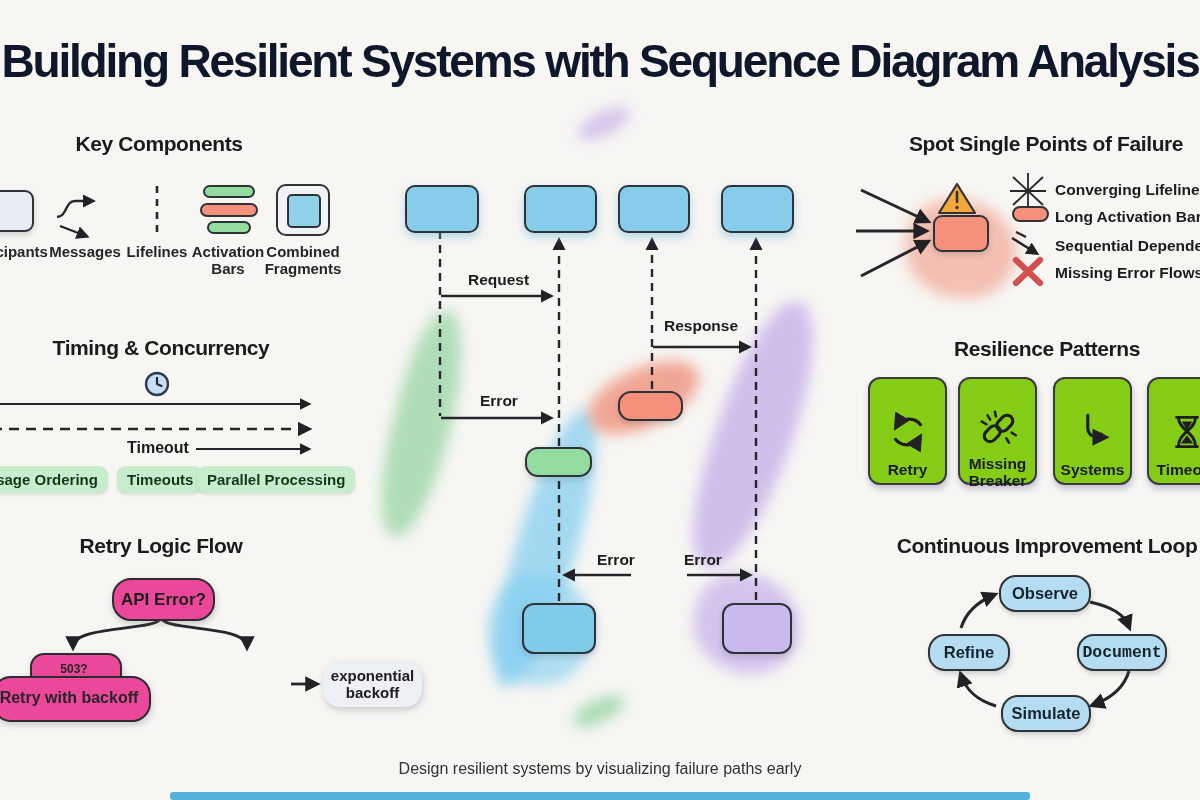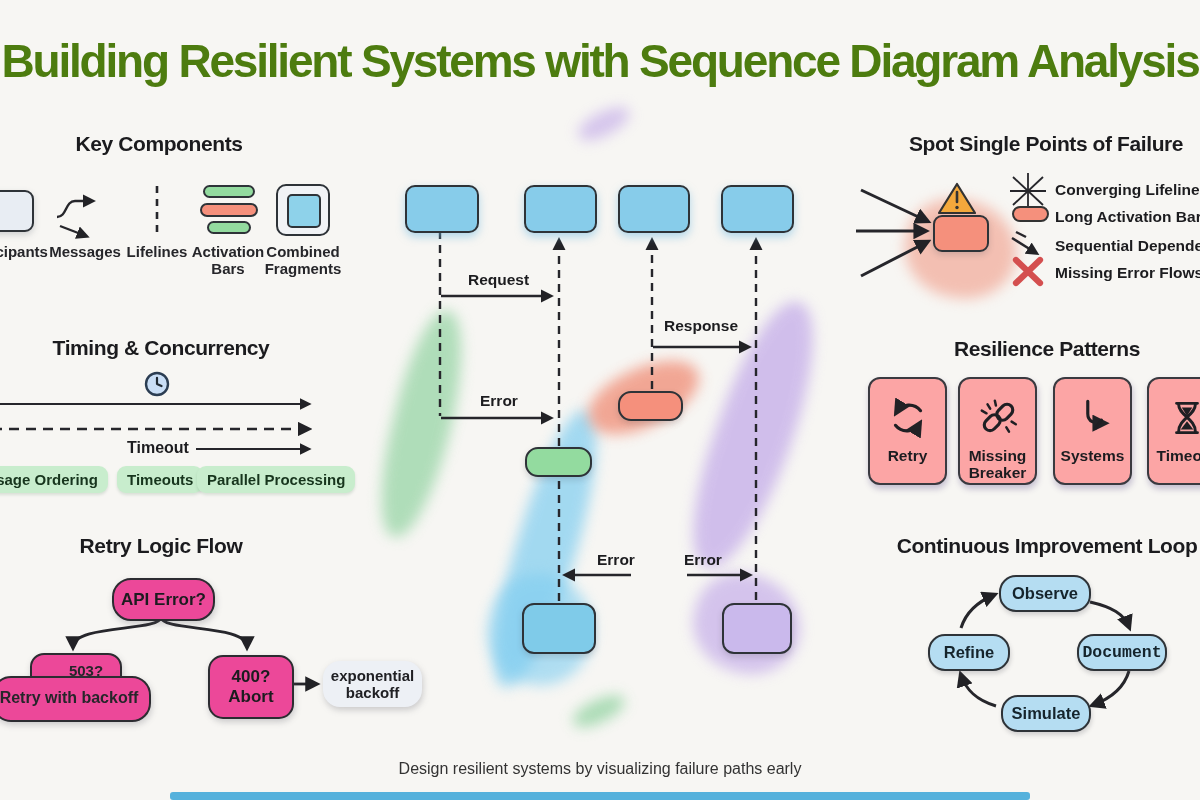--- a/index.html
+++ b/index.html
@@ -1,39 +1,39 @@
 <!DOCTYPE html>
 <html><head>
 <meta charset="utf-8">
 <style>
   html,body{margin:0;padding:0;background:#e9e8e6;}
   #stage{position:relative;width:1200px;height:800px;background:#f7f6f3;overflow:hidden;
          font-family:"Liberation Sans",sans-serif;color:#1f1f22;}
   .abs{position:absolute;}
   .title{position:absolute;top:34px;left:600px;transform:translateX(-50%);white-space:nowrap;
-         font-size:46px;font-weight:700;letter-spacing:-2.2px;color:#4d7c0f;}
+         font-size:46px;font-weight:700;letter-spacing:-2.2px;color:#0f172a;}
   .hd{position:absolute;transform:translateX(-50%);white-space:nowrap;
       font-size:21px;font-weight:700;letter-spacing:-0.4px;color:#1b1b1e;}
   .lbl{position:absolute;font-weight:700;font-size:15px;color:#26262a;text-align:center;line-height:1.12;}
   .msg{position:absolute;font-weight:700;font-size:15.5px;color:#1c1c1f;white-space:nowrap;}
   .wc{position:absolute;border-radius:46% 54% 50% 50%;filter:blur(7px);}
   .pbox{position:absolute;background:#87ccea;border:2.5px solid #2e3338;border-radius:10px;
         box-shadow:0 4px 9px rgba(110,185,225,.5);}
   .seqbar{position:absolute;border:2.5px solid #2e3338;border-radius:13px;box-shadow:0 3px 6px rgba(60,60,70,.18);}
   .flowbox{position:absolute;background:#ec4899;border:2.5px solid #2c2c31;display:flex;align-items:center;
         justify-content:center;font-weight:700;color:#1c1c1f;text-align:center;line-height:1.15;
         box-shadow:1px 3px 6px rgba(90,90,100,.28);}
   .softpill{position:absolute;background:#edf0f5;border-radius:17px;display:flex;align-items:center;justify-content:center;
         font-weight:700;font-size:15px;text-align:center;line-height:1.15;color:#202024;
         box-shadow:1px 3px 6px rgba(120,120,130,.35);}
   .badge{position:absolute;background:#c8edcd;color:#17351d;border-radius:9px;font-weight:700;font-size:15px;
         padding:5px 10px;white-space:nowrap;box-shadow:0 2px 3px rgba(80,120,90,.18);}
-  .card{position:absolute;width:79px;height:108px;background:#fca5a5;border:2.5px solid #3a3a40;border-radius:12px;
+  .card{position:absolute;width:79px;height:108px;background:#84cc16;border:2.5px solid #3a3a40;border-radius:12px;
         box-shadow:1px 4px 6px rgba(70,50,120,.28);display:flex;flex-direction:column;align-items:center;
-        padding-top:13px;box-sizing:border-box;}
+        padding-top:27px;box-sizing:border-box;}
   .card .ic{height:52px;display:flex;align-items:center;justify-content:center;}
   .card .cl{font-weight:700;font-size:15.5px;text-align:center;line-height:1.08;margin-top:4px;color:#1c1c20;}
   .looppill{position:absolute;background:#b5ddf2;border:2px solid #2e3338;border-radius:17px;display:flex;
         align-items:center;justify-content:center;font-weight:700;font-size:16.5px;color:#15242c;
         box-shadow:1px 3px 4px rgba(80,80,90,.22);}
   .kicon{position:absolute;box-sizing:border-box;}
   svg.overlay{position:absolute;left:0;top:0;z-index:2;}
   .z3{z-index:3;}
   .z1{z-index:1;}
 </style>
@@ -153,28 +153,22 @@
   </svg>
   <div class="msg z3" style="left:127px;top:439px;font-size:16px;">Timeout</div>
   <div class="badge z3" style="left:-43px;top:466px;">Message Ordering</div>
   <div class="badge z3" style="left:117px;top:466px;">Timeouts</div>
   <div class="badge z3" style="left:197px;top:466px;">Parallel Processing</div>
 
   <div class="hd z3" style="left:161px;top:534px;">Retry Logic Flow</div>
   <div class="flowbox z3" style="left:112px;top:578px;width:99px;height:39px;border-radius:19px;font-size:17px;">API Error?</div>
   <div class="flowbox z3" style="left:30px;top:653px;width:88px;height:48px;border-radius:14px;"></div>
   <div class="flowbox z3" style="left:-8px;top:676px;width:155px;height:42px;border-radius:19px;"></div>
-  <div class="lbl z3" style="left:42px;top:663px;width:88px;font-size:15px;z-index:4;">503?</div>
+  <div class="lbl z3" style="left:30px;top:663px;width:88px;font-size:12px;z-index:4;">503?</div>
   <div class="lbl z3" style="left:-10px;top:689px;width:158px;font-size:16px;z-index:4;">Retry with backoff</div>
-  <div class="flowbox z3" style="left:208px;top:655px;width:82px;height:60px;border-radius:15px;font-size:17px;">
-    <div>
-      <div>400?</div>
-      <div>Abort</div>
-    </div>
-  </div>
   <div class="softpill z3" style="left:323px;top:661px;width:99px;height:46px;">
     <div style="width:86px;">exponential backoff</div>
   </div>
 
   <div class="pbox z3" style="left:405px;top:185px;width:70px;height:44px;"></div>
   <div class="pbox z3" style="left:524px;top:185px;width:69px;height:44px;"></div>
   <div class="pbox z3" style="left:618px;top:185px;width:68px;height:44px;"></div>
   <div class="pbox z3" style="left:721px;top:185px;width:69px;height:44px;"></div>
   <div class="msg z3" style="left:468px;top:271px;">Request</div>
   <div class="msg z3" style="left:664px;top:317px;">Response</div>

